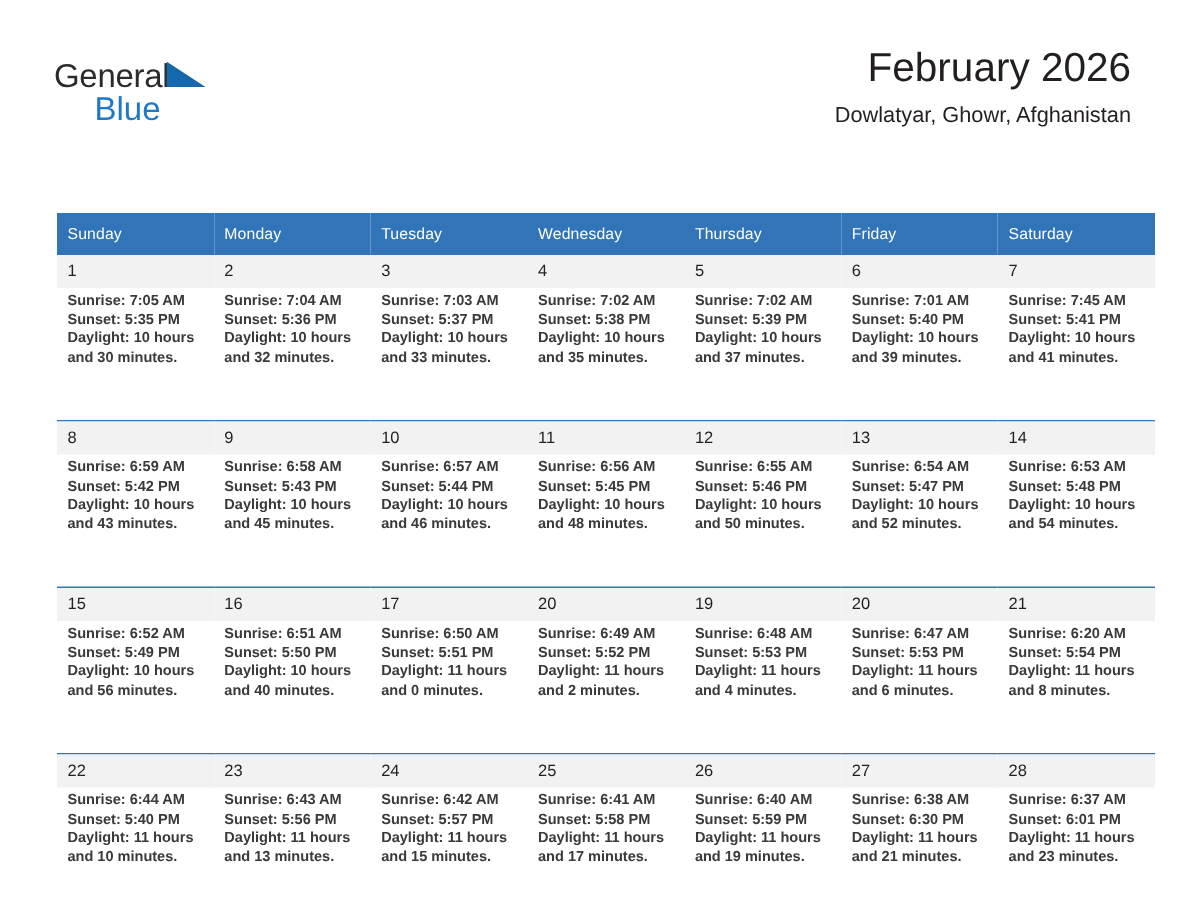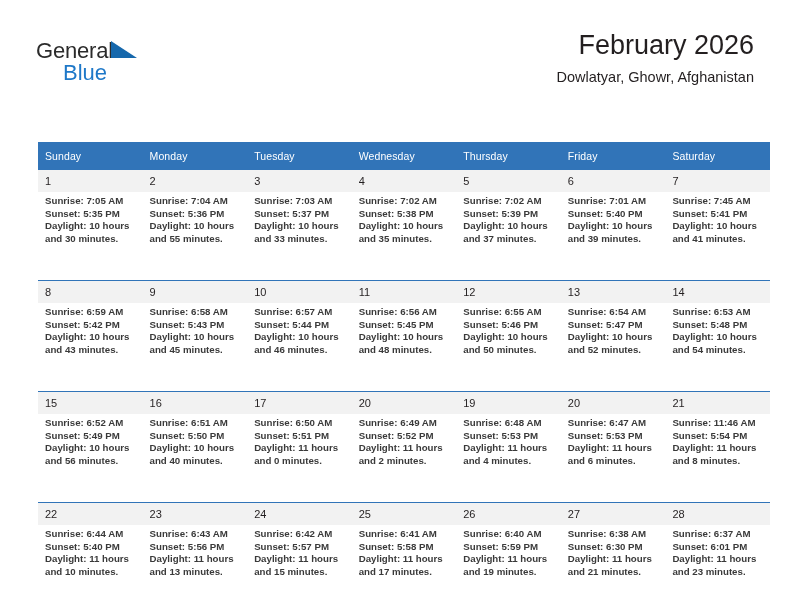--- a/index.html
+++ b/index.html
@@ -201,21 +201,21 @@
               </div>
             </div>
           </td>
           <td>
             <div class="cell-inner">
               <div class="daynum">2</div>
               <div class="details">
                 <div>Sunrise: 7:04 AM</div>
                 <div>Sunset: 5:36 PM</div>
                 <div>Daylight: 10 hours</div>
-                <div>and 55 minutes.</div>
+                <div>and 32 minutes.</div>
               </div>
             </div>
           </td>
           <td>
             <div class="cell-inner">
               <div class="daynum">3</div>
               <div class="details">
                 <div>Sunrise: 7:03 AM</div>
                 <div>Sunset: 5:37 PM</div>
                 <div>Daylight: 10 hours</div>
@@ -411,21 +411,21 @@
                 <div>Sunset: 5:53 PM</div>
                 <div>Daylight: 11 hours</div>
                 <div>and 6 minutes.</div>
               </div>
             </div>
           </td>
           <td>
             <div class="cell-inner">
               <div class="daynum">21</div>
               <div class="details">
-                <div>Sunrise: 11:46 AM</div>
+                <div>Sunrise: 6:20 AM</div>
                 <div>Sunset: 5:54 PM</div>
                 <div>Daylight: 11 hours</div>
                 <div>and 8 minutes.</div>
               </div>
             </div>
           </td>
         </tr>
         <tr>
           <td>
             <div class="cell-inner">

